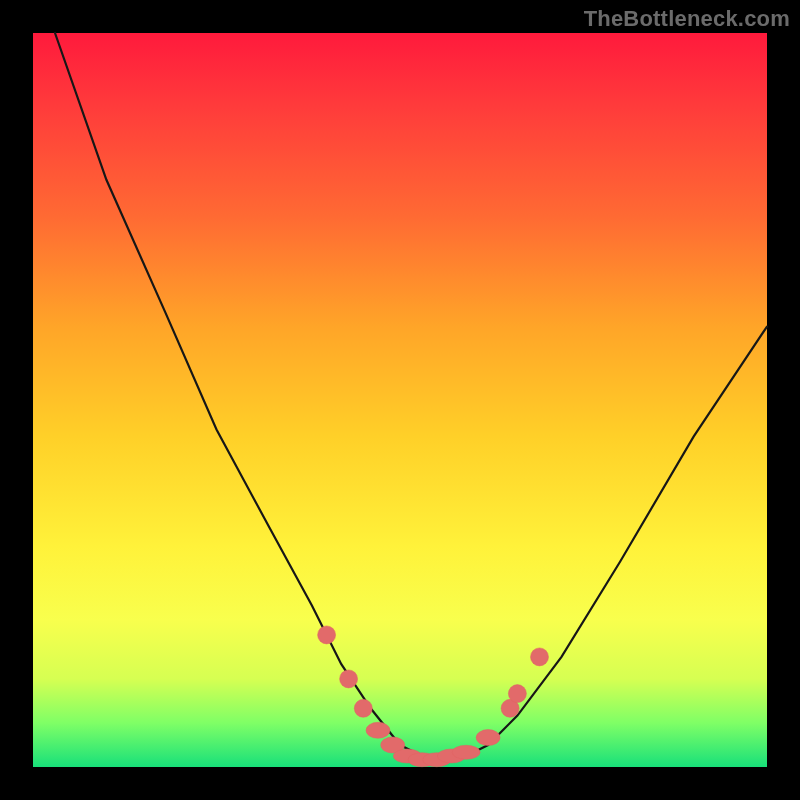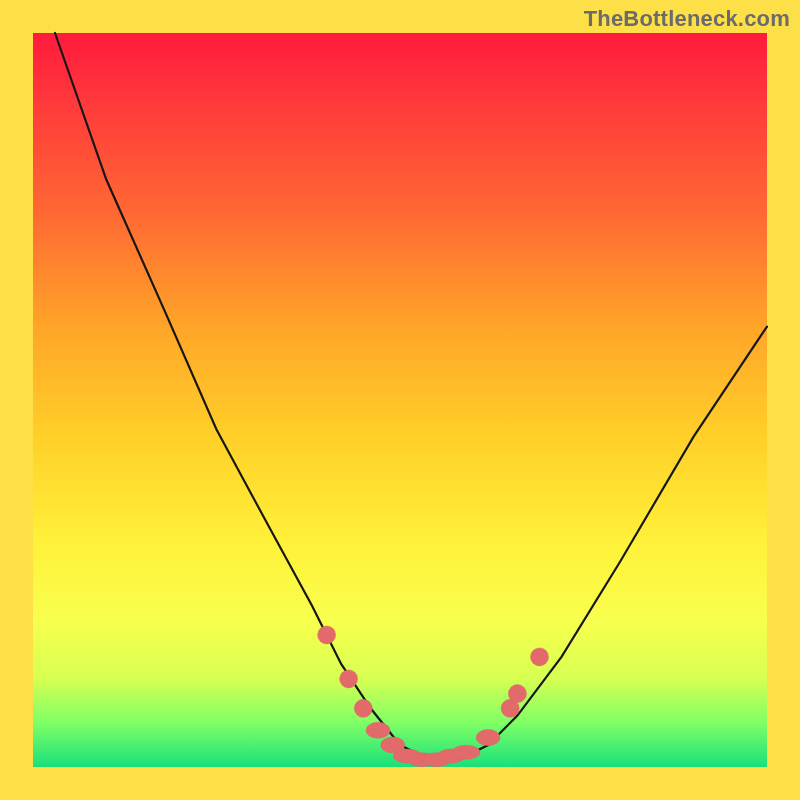--- a/index.html
+++ b/index.html
@@ -1,20 +1,20 @@
 <!DOCTYPE html>
 <html><head>
 <meta charset="utf-8">
 <style>
   * { margin: 0; padding: 0; box-sizing: border-box; }
   html, body { width: 800px; height: 800px; overflow: hidden; font-family: Arial, Helvetica, sans-serif; }
   .frame {
     width: 800px;
     height: 800px;
-    background: #fde047;
+    background: #000000;
     position: relative;
   }
   .plot {
     position: absolute;
     left: 33px;
     top: 33px;
     width: 734px;
     height: 734px;
     background: linear-gradient(to bottom,
       #ff1a3c 0%,

